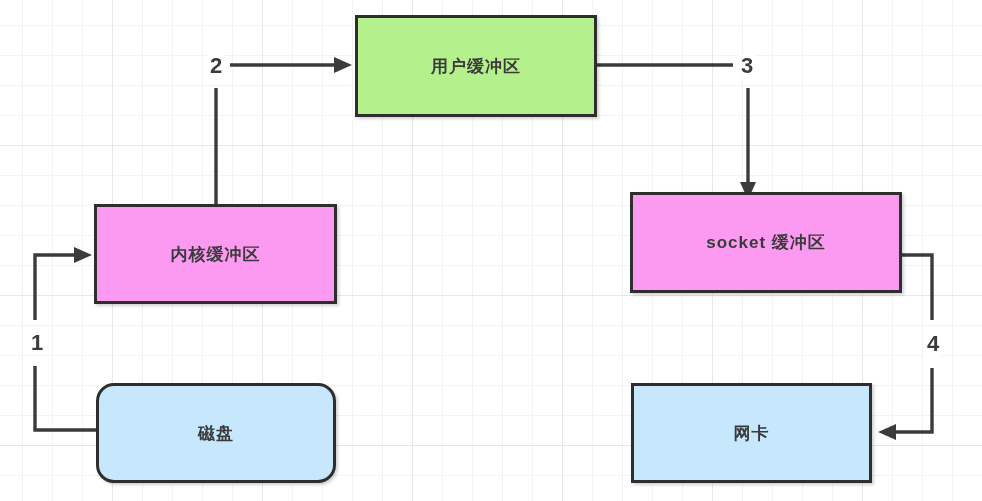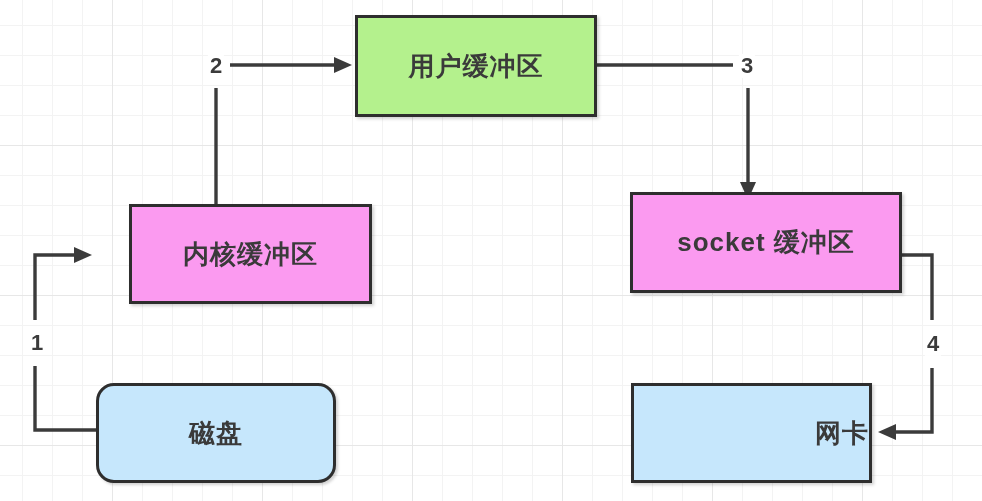--- a/index.html
+++ b/index.html
@@ -21,32 +21,32 @@
     background-size: 150px 150px, 150px 150px, 30px 30px, 30px 30px;
     background-position: 112px -5px, 112px -5px, 22px 25px, 22px 25px;
   }
   .node {
     position: absolute;
     box-sizing: border-box;
     border: 3px solid #2e2e2e;
     display: flex;
     align-items: center;
     justify-content: center;
-    font-size: 26px;
+    font-size: 17px;
     font-weight: bold;
     color: #3a3a3a;
     box-shadow: 2px 2px 3px rgba(0,0,0,0.18);
     letter-spacing: 1px;
     cursor: default;
   }
   #node-user-buffer   { left: 355px; top: 15px;  width: 242px; height: 102px; }
   #node-kernel-buffer { left: 94px;  top: 204px; width: 243px; height: 100px; }
   #node-socket-buffer { left: 630px; top: 192px; width: 272px; height: 101px; }
   #node-disk          { left: 96px;  top: 383px; width: 240px; height: 100px; border-radius: 18px; }
-  #node-nic           { left: 631px; top: 383px; width: 241px; height: 100px; justify-content: flex-end; }
+  #node-nic           { left: 631px; top: 383px; width: 241px; height: 100px; }
 
   svg.connectors {
     position: absolute;
     left: 0; top: 0;
     width: 982px;
     height: 501px;
   }
   svg.connectors path {
     fill: none;
     stroke: #3b3b3b;
@@ -98,21 +98,21 @@
       <path d="M872,255 H932 V320"></path>
       <path d="M932,368 V432 H896"></path>
       <polygon points="878,432 896,424 896,440"></polygon>
     </g>
   </svg>
 
   <div class="node" id="node-user-buffer" style="background: rgb(180, 241, 141);">
     <span>用户缓冲区</span>
   </div>
 
-  <div class="node" id="node-kernel-buffer" style="background: rgb(251, 154, 240); margin-left: 35px;">
+  <div class="node" id="node-kernel-buffer" style="background: rgb(251, 154, 240);">
     <span>内核缓冲区</span>
   </div>
 
   <div class="node" id="node-socket-buffer" style="background: rgb(251, 154, 240);">
     <span>socket 缓冲区</span>
   </div>
 
   <div class="node" id="node-disk" style="background: rgb(198, 231, 252);">
     <span>磁盘</span>
   </div>

